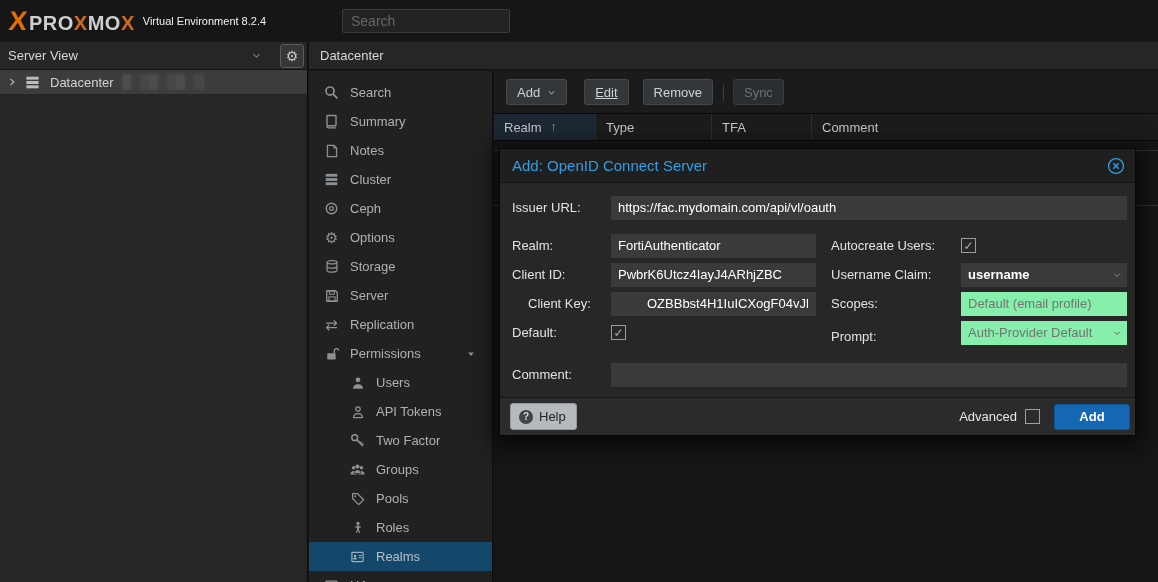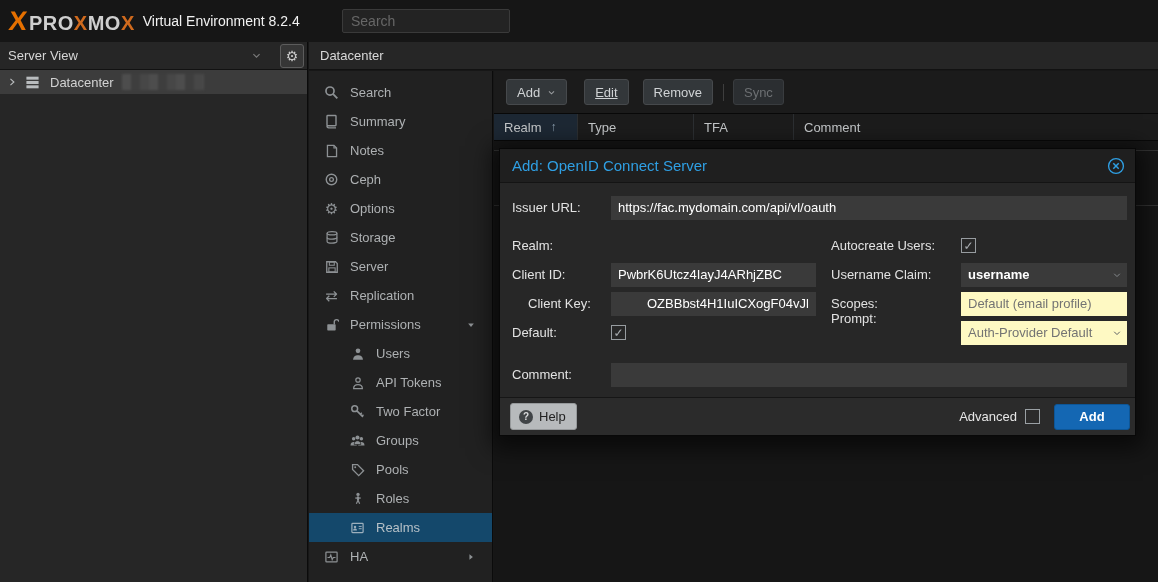--- a/index.html
+++ b/index.html
@@ -7,21 +7,21 @@
           font-family:"Liberation Sans",sans-serif;color:#ccc;font-size:13px;}
   .icon{display:inline-flex;align-items:center;justify-content:center;}
   .icon svg{display:block;}
 
   
   .topbar{position:absolute;left:0;top:0;width:1158px;height:42px;background:#161616;display:flex;align-items:center;}
   .brand{display:flex;align-items:baseline;margin-left:9px;}
   .brand-mark{color:#e57000;font-weight:bold;font-size:27px;line-height:27px;transform:skewX(-6deg);margin-right:2px;}
   .brand-name{font-size:20px;font-weight:bold;letter-spacing:.5px;color:#cfcfcf;}
   .brand-name .orange{color:#d06a1d;}
-  .subtitle{color:#f2f2f2;font-size:14px;margin-left:8px;}
+  .subtitle{color:#f2f2f2;font-size:11px;margin-left:8px;}
   .search-input{position:absolute;left:342px;top:9px;width:168px;height:24px;background:#232323;border:1px solid #3a3a3a;
     border-radius:2px;color:#ddd;padding:0 8px;font-size:14px;box-sizing:border-box;outline:none;}
   .search-input::placeholder{color:#676767;}
 
   
   .tree-panel{position:absolute;left:0;top:42px;width:308px;height:540px;background:#262626;border-right:1px solid #0b0b0b;box-sizing:border-box;}
   .tree-header{height:27px;border-bottom:1px solid #121212;position:relative;display:flex;align-items:center;}
   .tree-header-label{margin-left:8px;color:#d6d6d6;}
   .tree-header-caret{position:absolute;right:45px;top:8px;color:#7c7c7c;}
   .gear-btn{position:absolute;right:3px;top:2px;width:22px;height:22px;background:#363636;border:1px solid #5c5c5c;border-radius:3px;
@@ -70,21 +70,21 @@
 
   
   .dialog{position:absolute;left:499px;top:148px;width:637px;height:288px;background:#272727;border:1px solid #080808;
     box-shadow:0 5px 22px 7px rgba(0,0,0,.6);box-sizing:border-box;z-index:10;}
   .dialog-header{height:33px;background:#1f1f1f;border-bottom:1px solid #141414;display:flex;align-items:center;justify-content:space-between;}
   .dialog-title{margin-left:12px;font-size:15px;color:#2f9fe3;}
   .close-btn{margin-right:10px;color:#2f9fe3;cursor:pointer;display:flex;}
   .flabel{position:absolute;height:24px;line-height:24px;color:#e2e2e2;}
   .ffield{position:absolute;height:24px;line-height:24px;background:#3a3a3a;color:#fff;padding:0 7px;
     box-sizing:border-box;white-space:nowrap;overflow:hidden;cursor:text;}
-  .ffield.disabled{background:#fef9c3;color:#737373;cursor:default;}
+  .ffield.disabled{background:#86efac;color:#737373;cursor:default;}
   .fselect{cursor:pointer;padding-right:22px;}
   .fselect .sel-caret{position:absolute;right:5px;top:7px;color:#85898c;}
   .fselect.disabled .sel-caret{color:#5d6164;}
   .bold{font-weight:bold;}
   .fcheckbox{position:absolute;width:15px;height:15px;border:1px solid #979ca0;box-sizing:border-box;
     display:flex;align-items:center;justify-content:center;color:#a9adb1;font-size:12px;line-height:12px;cursor:pointer;background:transparent;}
   .dialog-footer{position:absolute;left:0;right:0;bottom:0;height:37px;background:#2b2b2b;border-top:1px solid #161616;
     display:flex;align-items:center;}
   .help-btn{margin-left:10px;height:25px;background:#b7babc;border:1px solid #96999b;border-radius:3px;color:#232323;
     display:flex;align-items:center;padding:0 10px 0 8px;gap:6px;cursor:pointer;}
@@ -170,20 +170,32 @@
           <svg width="14" height="14" viewBox="0 0 16 16">
             <path d="M2.8 1.6 h7.4 l3 3 v9.8 h-10.4 z" fill="none" stroke="currentColor" stroke-width="1.5"></path>
             <polyline points="10.2,1.6 10.2,4.6 13.2,4.6" fill="none" stroke="currentColor" stroke-width="1.2"></polyline>
           </svg>
         </span>
     <span class="nav-label">Notes</span>
       </div>
       <div class="nav-item  ">
     <span class="icon">
           <svg width="15" height="15" viewBox="0 0 16 16">
+            <g fill="currentColor">
+              <rect x="1.8" y="2" width="12.4" height="3"></rect>
+              <rect x="1.8" y="6.5" width="12.4" height="3"></rect>
+              <rect x="1.8" y="11" width="12.4" height="3"></rect>
+            </g>
+          </svg>
+        </span>
+    <span class="nav-label">Cluster</span>
+      </div>
+      <div class="nav-item  ">
+    <span class="icon">
+          <svg width="15" height="15" viewBox="0 0 16 16">
             <circle cx="8" cy="8" r="5.6" fill="none" stroke="currentColor" stroke-width="1.5"></circle>
             <circle cx="8" cy="8" r="2" fill="none" stroke="currentColor" stroke-width="1.4"></circle>
           </svg>
         </span>
     <span class="nav-label">Ceph</span>
       </div>
       <div class="nav-item  ">
     <span class="icon">
           <span style="font-size:15px;line-height:15px;">⚙</span>
         </span>
@@ -335,21 +347,21 @@
         </div>
       <div class="btn btn-remove">
           <span>Remove</span>
         </div>
       <div class="toolbar-sep"></div>
       <div class="btn disabled">
           <span>Sync</span>
         </div>
     </div>
     <div class="table-header" id="table-header">
-        <div class="th sorted" style="width:84px;">
+        <div class="th sorted" style="width:102px;">
      <span>Realm</span>
      <span class="sort-arrow">↑</span>
    </div>
         <div class="th " style="width:116px;">
      <span>Type</span>
 
    </div>
         <div class="th " style="width:100px;">
      <span>TFA</span>
 
@@ -373,20 +385,21 @@
             <line x1="5.6" y1="5.6" x2="10.4" y2="10.4" stroke="currentColor" stroke-width="1.3"></line>
             <line x1="10.4" y1="5.6" x2="5.6" y2="10.4" stroke="currentColor" stroke-width="1.3"></line>
           </svg>
       </span>
     </div>
 
     <span class="flabel" style="left:12px;top:47px;">Issuer URL:</span>
     <div class="ffield" style="left:111px;top:47px;width:516px;">https://fac.mydomain.com/api/vl/oauth</div>
 
     <span class="flabel" style="left:12px;top:85px;">Realm:</span>
+    <div class="ffield" style="left:111px;top:85px;width:205px;">FortiAuthenticator</div>
 
     <span class="flabel" style="left:12px;top:114px;">Client ID:</span>
     <div class="ffield" style="left:111px;top:114px;width:205px;">PwbrK6Utcz4IayJ4ARhjZBC</div>
 
     <span class="flabel" style="left:28px;top:143px;">Client Key:</span>
     <div class="ffield" style="left:111px;top:143px;width:205px;padding-left:36px;">OZBBbst4H1IuICXogF04vJl</div>
 
     <span class="flabel" style="left:12px;top:172px;">Default:</span>
     <span class="fcheckbox" style="left:111px;top:176px;">✓</span>
 
@@ -399,21 +412,21 @@
       <span class="sel-caret icon">
         <svg width="10" height="10" viewBox="0 0 16 16">
             <polyline points="3.5,6 8,10.5 12.5,6" fill="none" stroke="currentColor" stroke-width="1.6"></polyline>
           </svg>
       </span>
     </div>
 
     <span class="flabel" style="left:331px;top:143px;">Scopes:</span>
     <div class="ffield disabled" style="left:461px;top:143px;width:166px;">Default (email profile)</div>
 
-    <span class="flabel" style="left:331px;top:158px;">Prompt:</span>
+    <span class="flabel" style="left:331px;top:176px;">Prompt:</span>
     <div class="ffield fselect disabled" style="left:461px;top:172px;width:166px;">
       <span>Auth-Provider Default</span>
       <span class="sel-caret icon">
         <svg width="10" height="10" viewBox="0 0 16 16">
             <polyline points="3.5,6 8,10.5 12.5,6" fill="none" stroke="currentColor" stroke-width="1.6"></polyline>
           </svg>
       </span>
     </div>
 
     <span class="flabel" style="left:12px;top:214px;">Comment:</span>

